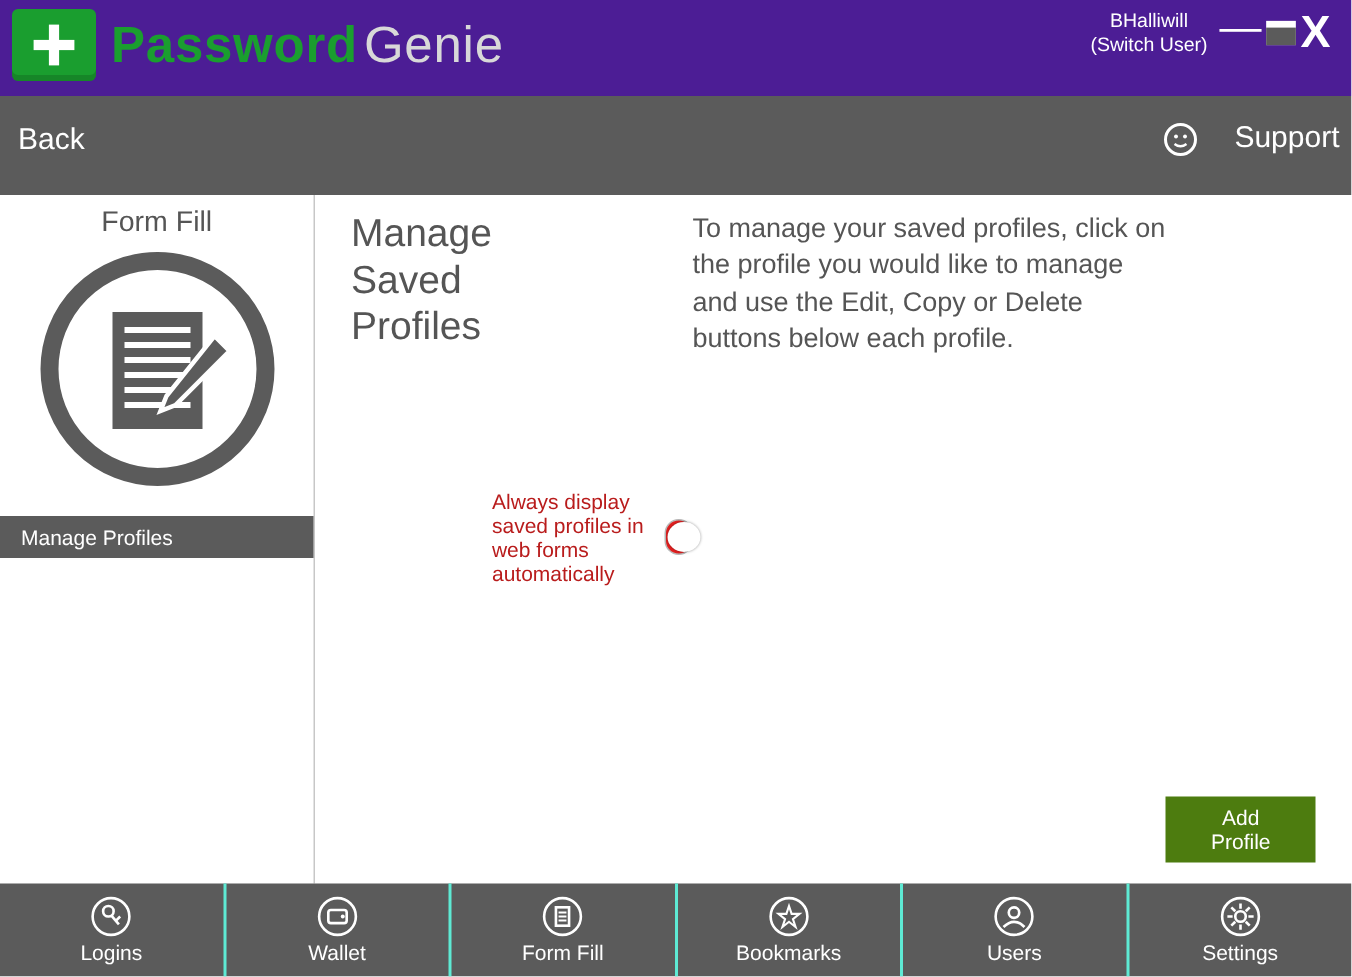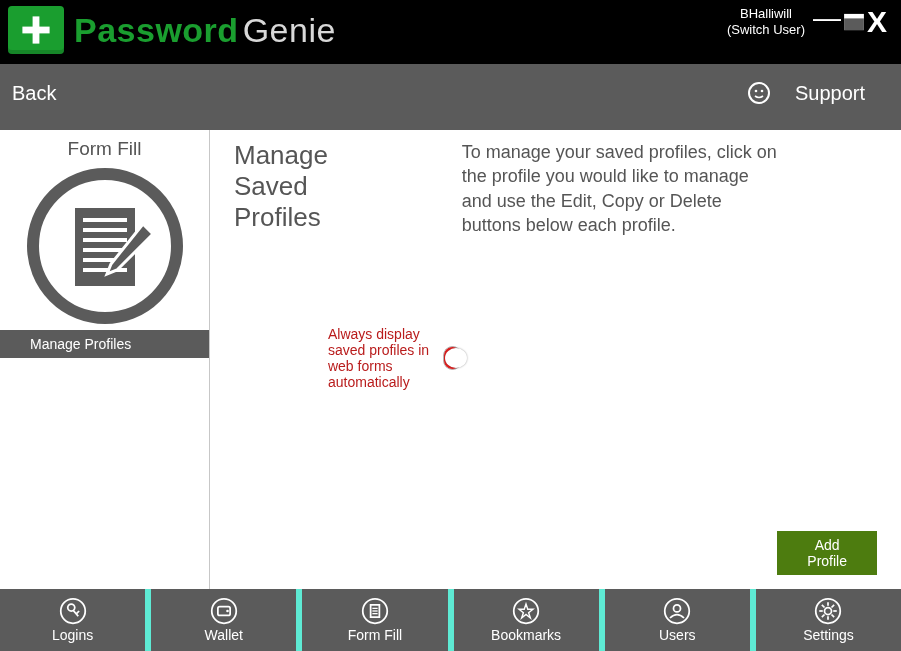--- a/index.html
+++ b/index.html
@@ -7,21 +7,21 @@
     font-family: "Segoe UI", Arial, sans-serif;
     background: #fff;
     width: 901px;
     height: 651px;
     overflow: hidden;
     display: flex;
     flex-direction: column;
   }
   
   .titlebar {
-    background: #000000;
+    background: #4c1d95;
     color: #fff;
     display: flex;
     align-items: flex-start;
     padding: 4px 10px 0 8px;
     height: 64px;
     position: relative;
   }
   .logo-block { display: flex; align-items: center; gap: 10px; margin-top:2px;}
   .logo-plus {
     width: 56px; height: 48px;
@@ -40,40 +40,40 @@
   }
   .userblock { text-align: center; font-size: 13px; line-height: 1.2; margin-right: 6px;}
   .winbtn { color: #fff; display: inline-flex; align-items:center; justify-content:center; cursor:pointer; }
   .winbtn.min { font-size: 28px; position: relative; top: -4px; }
   .winbtn.max svg { width: 22px; height: 18px; }
   .winbtn.close { font-size: 30px; font-weight: 700; line-height: 1; }
   
   .headerbar2 {
     background: #5b5b5b; color: #fff;
     display: flex; align-items: center; justify-content: space-between;
-    padding: 0 36px 8px 12px;
+    padding: 0 8px 8px 12px;
     height: 66px;
   }
   .back { font-size: 20px; cursor: pointer; }
-  .support { font-size: 20px; display: flex; align-items: center; gap: 24px; cursor:pointer;}
+  .support { font-size: 20px; display: flex; gap: 24px; cursor:pointer;}
   .support svg { width: 24px; height: 24px; }
   
   .main { flex: 1; display: flex; min-height: 0; }
   .sidebar {
     width: 210px; border-right: 1px solid #c7c7c7;
     display: flex; flex-direction: column; align-items:center;
     background: #fff;
   }
   .side-title { font-size: 19px; color: #555; margin-top: 8px; margin-bottom: 4px;}
   .side-iconwrap { margin-top: 2px; }
   .side-iconwrap svg { width: 160px; height: 160px; display:block; }
   .side-item {
     width: 100%; background: #5b5b5b; color: #fff;
-    padding: 6px 30px; font-size: 14px; text-align: left;
-    margin-top: 4px;
+    padding: 6px 14px; font-size: 14px; text-align: left;
+    margin-top: 18px;
   }
   .content { flex:1; padding: 10px 24px 14px 24px; display:flex; flex-direction: row; }
   .content h1 { font-size: 26px; font-weight: 400; color: #555; margin-bottom: 22px;}
   .row-toggle { display:flex; align-items:center; justify-content:space-between; }
   .row-toggle .lbl { font-size: 14px; color: #b91c1c; }
   .toggle {
     width: 52px; height: 24px; border-radius: 20px;
     background: #e52020; position: relative; cursor: pointer;
     border: 1px solid #b7b7b7;
   }
@@ -91,21 +91,21 @@
     background: #4d7c0f; color:#fff; font-size:14px;
     padding: 6px 30px; cursor:pointer; border:none;
   }
   
   .bottomnav {
     background: #5b5b5b; color:#fff; height: 62px;
     display:flex;
   }
   .navitem {
     flex:1; display:flex; flex-direction:column; align-items:center; justify-content:center;
-    border-right: 6px solid #5eead4; cursor:pointer; font-size: 14px; gap:2px;
+    border-right: 2px solid #5eead4; cursor:pointer; font-size: 14px; gap:2px;
   }
   .navitem:last-child { border-right: none; }
   .navitem svg { width: 28px; height: 28px; }
 </style>
 </head>
 <body>
 
 <div class="titlebar">
   <div class="logo-block">
     <div class="logo-plus">

